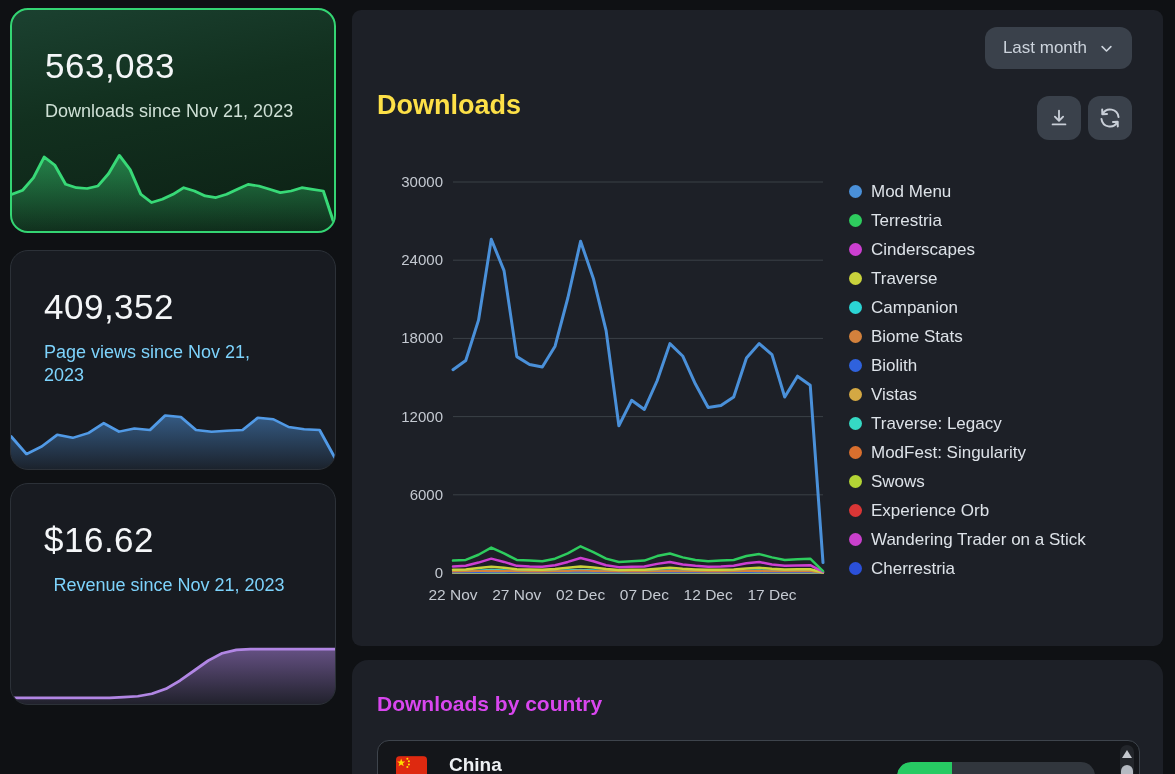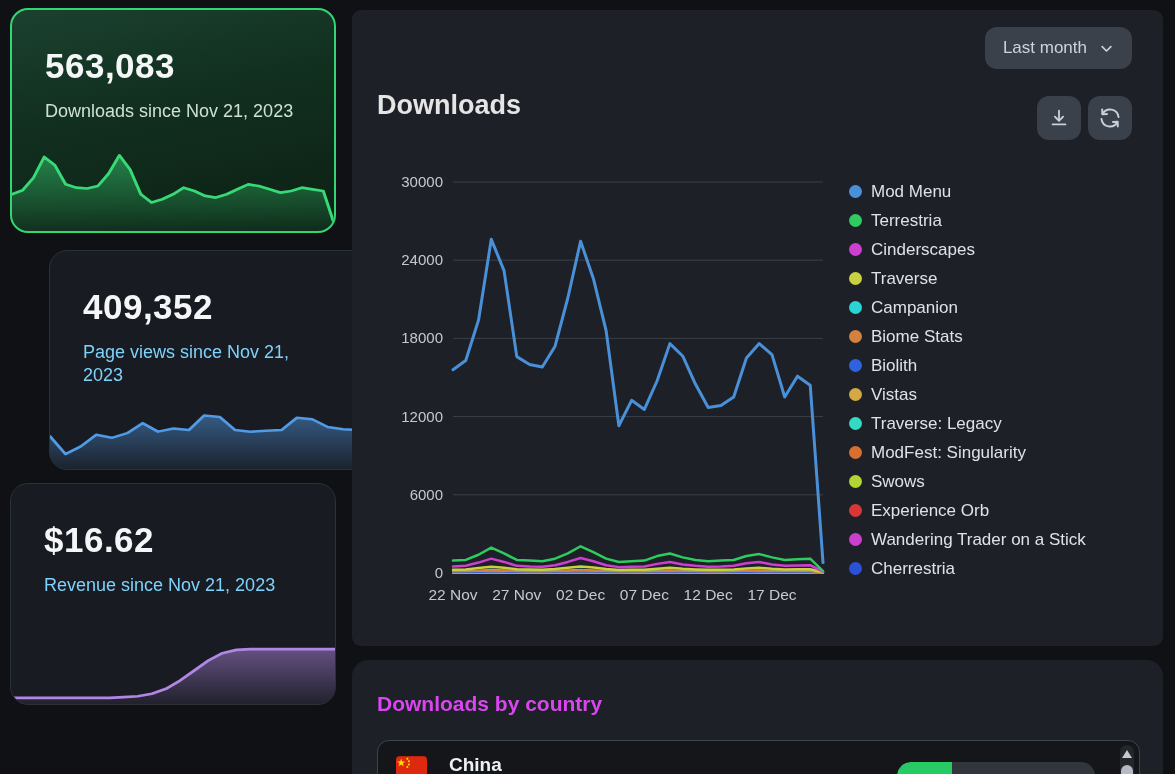--- a/index.html
+++ b/index.html
@@ -15,25 +15,25 @@
     position:absolute; left:10px; width:326px;
     border-radius:18px; overflow:hidden;
     background:#181b21; border:1px solid #2c3138;
     cursor:pointer;
   }
   #card-downloads {
     top:8px; height:225px;
     border:2px solid #34d573;
     background:linear-gradient(168deg,#1b4130 0%,#12301f 40%,#0c2014 100%);
   }
-  #card-pageviews { top:250px; height:220px;margin-left:39px; }
-  #card-revenue  { top:483px; height:222px; }
+  #card-pageviews { top:250px; height:220px; }
+  #card-revenue  { top:483px; height:222px;text-align:center; }
   .card-value {
     position:absolute; left:33px; top:36px;
-    font-size:35px; font-weight:bold; color:#f4f6f8; letter-spacing:.5px;
+    font-size:35px; font-weight:normal; color:#f4f6f8; letter-spacing:.5px;
   }
   .card-label {
     position:absolute; left:33px; top:90px; width:250px;
     font-size:18px; line-height:1.3; color:#7dd3fc;
   }
   #card-downloads .card-label { color:#cfe0d6; }
   .spark { position:absolute; left:0; right:0; bottom:0; width:100%; display:block; }
   #card-downloads .spark { height:90px; }
   #card-pageviews .spark { height:84px; }
   #card-revenue  .spark { height:90px; }
@@ -44,21 +44,21 @@
     background:#1d2027; border-radius:9px;
   }
   #range-btn {
     position:absolute; top:17px; right:31px; height:42px;
     display:flex; align-items:center; gap:12px; padding:0 18px;
     background:#3a414b; border-radius:12px;
     color:#ccd3dc; font-size:17px; cursor:pointer;
   }
   #main-title {
     position:absolute; left:25px; top:80px;
-    font-size:27px; font-weight:bold; color:#e5e5e5;text-align:center;
+    font-size:27px; font-weight:bold; color:#fde047;text-align:center;
   }
   .icon-btn {
     position:absolute; top:86px; width:44px; height:44px;
     background:#3a414b; border-radius:12px; cursor:pointer;
     display:flex; align-items:center; justify-content:center;
   }
   #export-btn { right:82px; }
   #refresh-btn { right:31px; }
   .icon-btn svg { stroke:#c9cfd8; }
 

